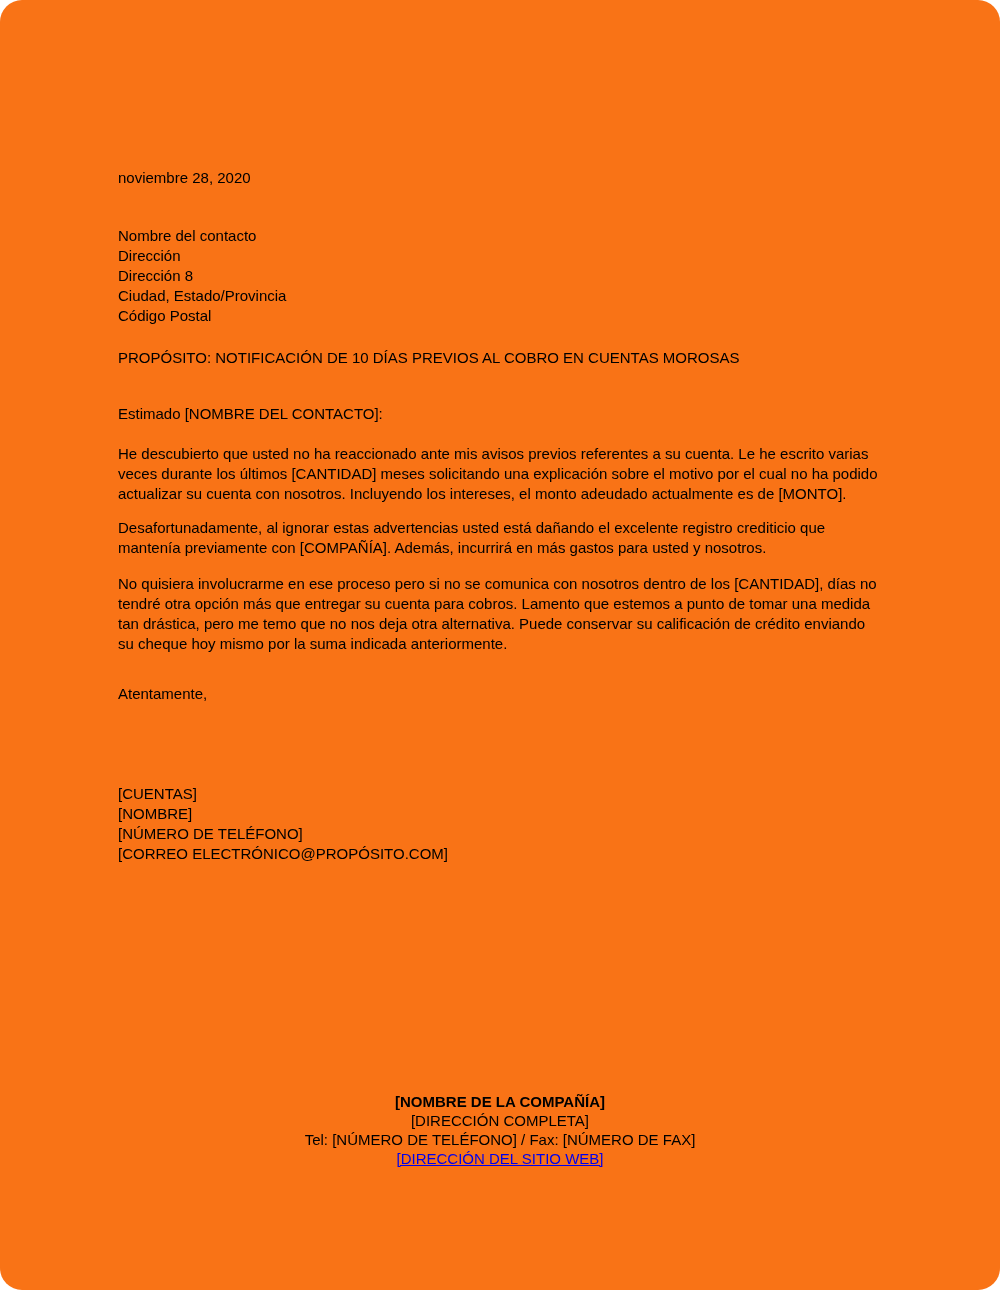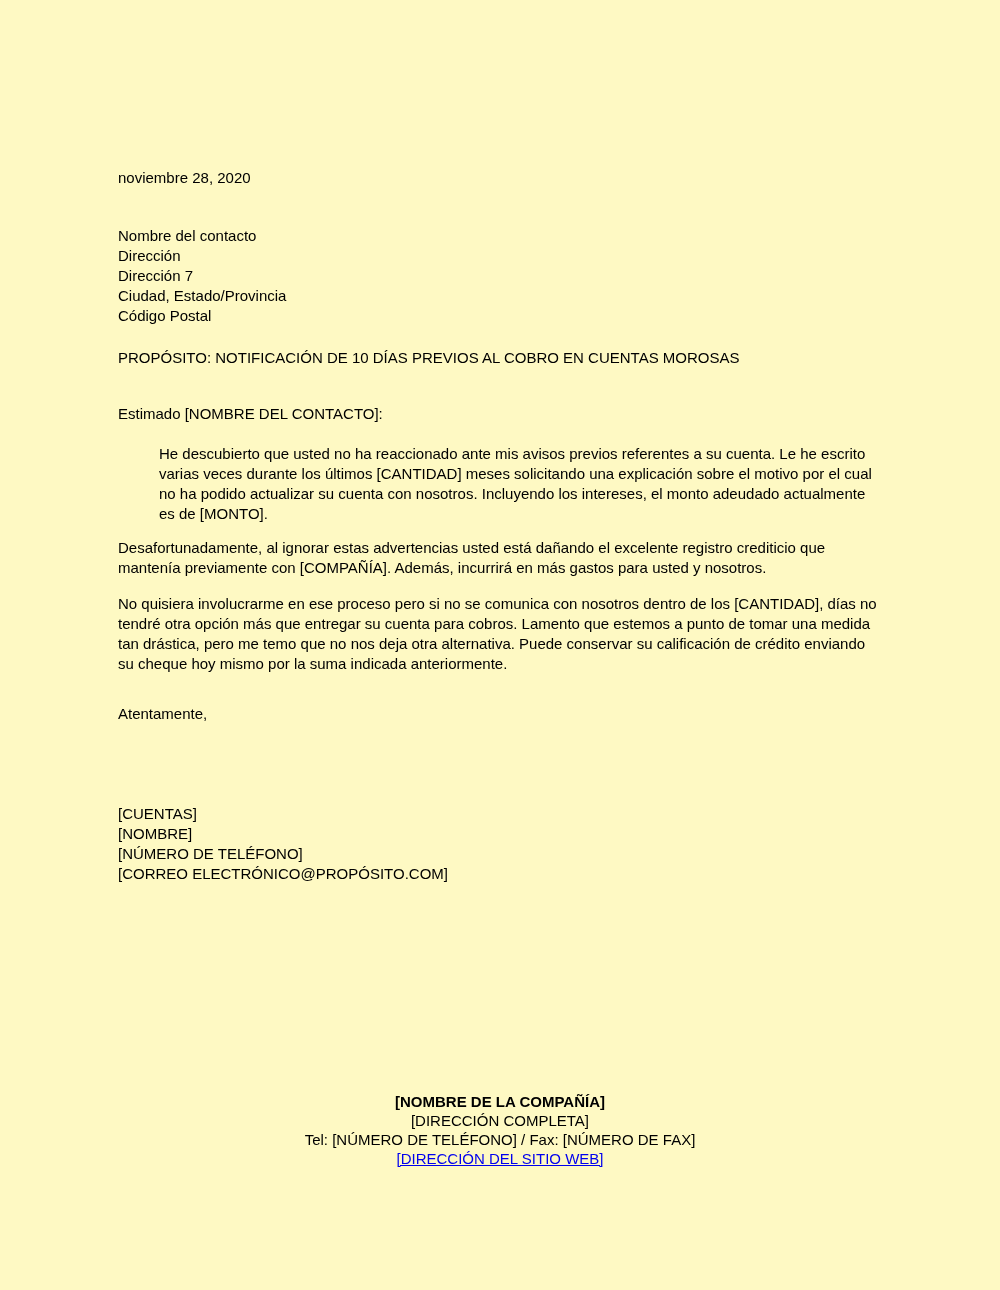--- a/index.html
+++ b/index.html
@@ -4,26 +4,27 @@
 <style>
   html, body {
     margin: 0;
     padding: 0;
     background: #ffffff;
   }
   .page {
     position: relative;
     width: 1000px;
     height: 1290px;
-    background: #fef9c3;
+    background: #f97316;
     font-family: "Liberation Sans", sans-serif;
     font-size: 15px;
     line-height: 20px;
     color: #000000;
     overflow: hidden;
+    border-radius: 22px;
   }
   .content {
     position: absolute;
     left: 118px;
     top: 168px;
     width: 764px;
   }
   .date-line {
     margin: 0;
   }
@@ -33,21 +34,21 @@
   .recipient-block div {
     margin: 0;
   }
   .subject-line {
     margin-top: 22px;
     font-weight: normal;
   }
   .salutation {
     margin-top: 36px;
   }
-  .para-1 { margin-top: 20px; margin-left: 41px; }
+  .para-1 { margin-top: 20px; }
   .para-2 { margin-top: 14px; }
   .para-3 { margin-top: 16px; }
   .closing {
     margin-top: 30px;
   }
   .signature-block {
     margin-top: 80px;
   }
   .signature-block div {
     margin: 0;
@@ -73,21 +74,21 @@
 <body>
 
 <div class="page">
   <div class="content">
 
     <div class="date-line">noviembre 28, 2020</div>
 
     <div class="recipient-block">
       <div>Nombre del contacto</div>
       <div>Dirección</div>
-      <div>Dirección 7</div>
+      <div>Dirección 8</div>
       <div>Ciudad, Estado/Provincia</div>
       <div>Código Postal</div>
     </div>
 
     <div class="subject-line">PROPÓSITO: NOTIFICACIÓN DE 10 DÍAS PREVIOS AL COBRO EN CUENTAS MOROSAS</div>
 
     <div class="salutation">Estimado [NOMBRE DEL CONTACTO]:</div>
 
     <div class="para-1">He descubierto que usted no ha reaccionado ante mis avisos previos referentes a su cuenta. Le he escrito varias veces durante los últimos [CANTIDAD] meses solicitando una explicación sobre el motivo por el cual no ha podido actualizar su cuenta con nosotros. Incluyendo los intereses, el monto adeudado actualmente es de [MONTO].</div>
     <div class="para-2">Desafortunadamente, al ignorar estas advertencias usted está dañando el excelente registro crediticio que mantenía previamente con [COMPAÑÍA]. Además, incurrirá en más gastos para usted y nosotros.</div>

